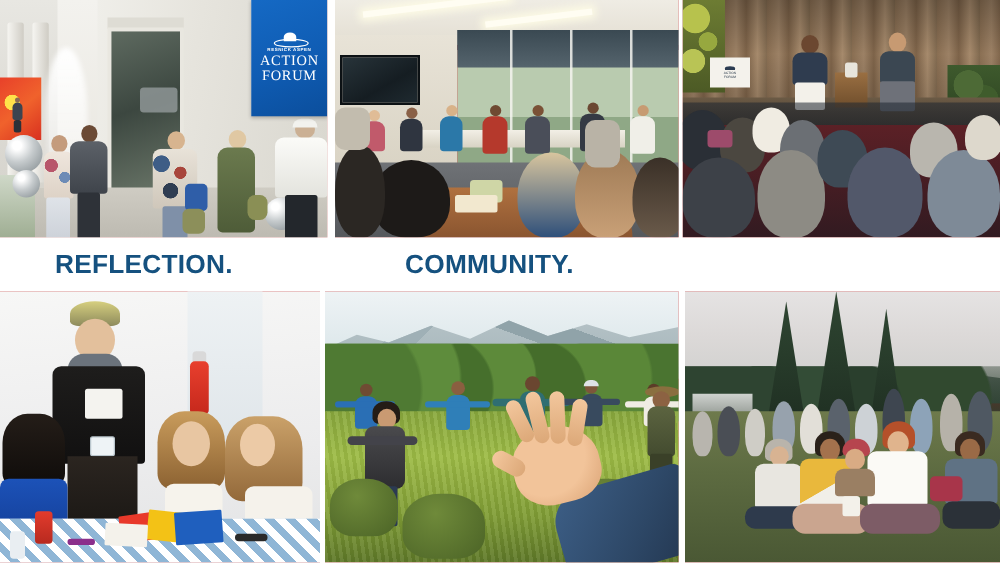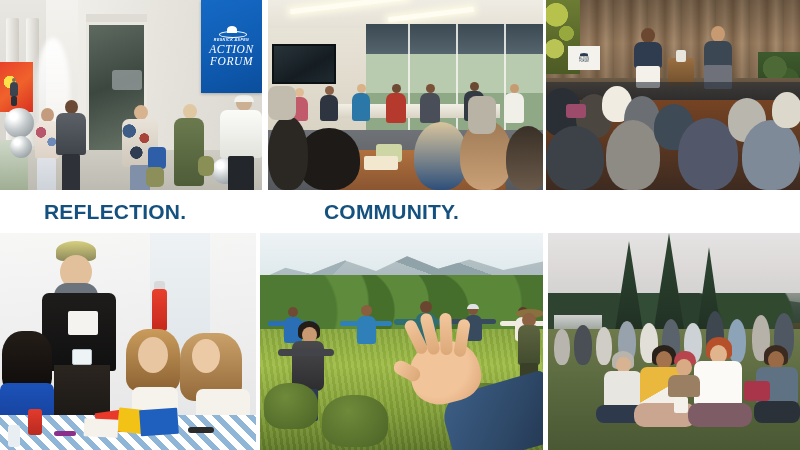--- a/index.html
+++ b/index.html
@@ -18,22 +18,21 @@
     position: relative;
     width: 800px;
     height: 450px;
     background: #ffffff;
   }
 
   
   .photo {
     position: absolute;
     overflow: hidden;
-    background: #f97316;
-    font-style: italic;
+    background: #b91c1c;
   }
   .photo .scene {
     position: absolute;
     inset: 0;
   }
   .layer { position: absolute; }
 
   
   #tile-arrival { left: 0; top: 0; width: 262px; height: 190px; }
   .bld-sky {

